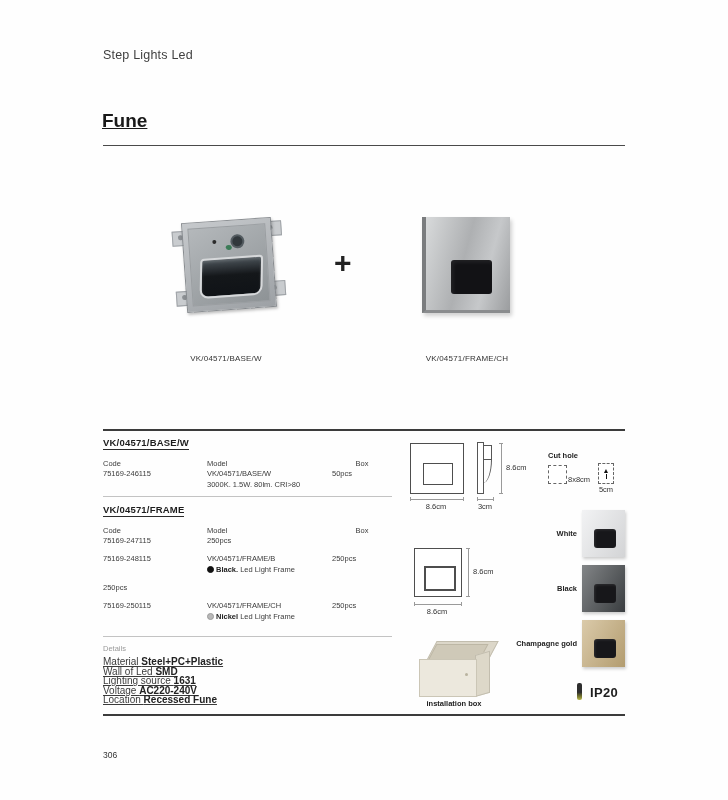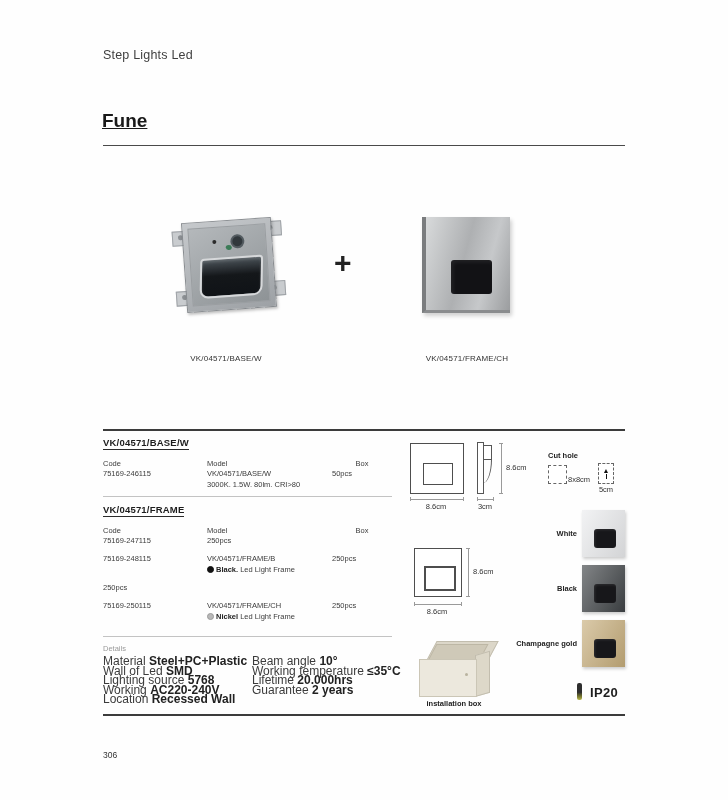--- a/index.html
+++ b/index.html
@@ -53,21 +53,21 @@
   .tbl .col-box { text-align:center; }
   .trow { display:grid; grid-template-columns:104px 125px 60px; width:289px; font-size:7.5px; margin-bottom:9px; }
   .trow .cell-box { text-align:left; }
   .model-l2 { margin-top:2px; color:#3b3b3b; }
   .dot { display:inline-block; width:5px; height:5px; border-radius:50%; border:1px solid #555;
          vertical-align:-0.5px; margin-right:2px; }
   b { font-weight:bold; color:#222; }
 
   
   .details-heading { font-size:7.5px; color:#9a9a9a; }
-  .detail-col { font-size:12px; line-height:9.6px; }
+  .detail-col { font-size:10px; line-height:9.6px;text-decoration:underline; }
 
   
   .draw { border:1px solid #4e4e4e; background:#fff; }
   .dim-label { font-size:7.5px; color:#333; }
   .dim-h { height:4px; border-left:1px solid #9a9a9a; border-right:1px solid #9a9a9a; }
   .dim-h i { position:absolute; left:0; right:0; top:2px; height:1px; background:#9a9a9a; display:block; }
   .dim-v { width:4px; border-top:1px solid #9a9a9a; border-bottom:1px solid #9a9a9a; }
   .dim-v i { position:absolute; top:0; bottom:0; left:2px; width:1px; background:#9a9a9a; display:block; }
   .dashed { border:1px dashed #666; background:#fff; }
   .cut-hole-title { font-size:7.5px; font-weight:bold; color:#222; }
@@ -213,30 +213,23 @@
       <div class="cell-box">250pcs</div>
     </div>
     </div>
   <div class="abs rule light" style="left:103px; top:636px; width:289px;"></div>
 
   <div class="abs details-heading" style="left:103px; top:644px;">Details</div>
   <div class="abs detail-col" style="left:103px; top:657px;">
 
   <div class="detail-line"><span>Material </span><b>Steel+PC+Plastic</b></div>
       <div class="detail-line"><span>Wall of Led </span><b>SMD</b></div>
-      <div class="detail-line"><span>Lighting source </span><b>5768</b></div>
-      <div class="detail-line"><span>Working </span><b>AC220-240V</b></div>
-      <div class="detail-line"><span>Location </span><b>Recessed Wall</b></div>
-    </div>
-  <div class="abs detail-col" style="left:252px; top:657px;">
-
-  <div class="detail-line"><span>Beam angle </span><b>10°</b></div>
-      <div class="detail-line"><span>Working temperature </span><b>≤35°C</b></div>
-      <div class="detail-line"><span>Lifetime </span><b>20.000hrs</b></div>
-      <div class="detail-line"><span>Guarantee </span><b>2 years</b></div>
+      <div class="detail-line"><span>Lighting source </span><b>1631</b></div>
+      <div class="detail-line"><span>Voltage </span><b>AC220-240V</b></div>
+      <div class="detail-line"><span>Location </span><b>Recessed Fune</b></div>
     </div>
 
   <div class="abs draw" style="left:410px; top:443px; width:52px; height:49px;">
     <div class="abs draw" style="left:12px; top:19px; width:28px; height:20px;"></div>
   </div>
   <div class="abs dim-h" style="left:410px; top:497px; width:52px;">
       <i></i>
     </div>
   <div class="abs dim-label" style="left:410px; top:502px; width:52px; text-align:center;">8.6cm</div>
 

